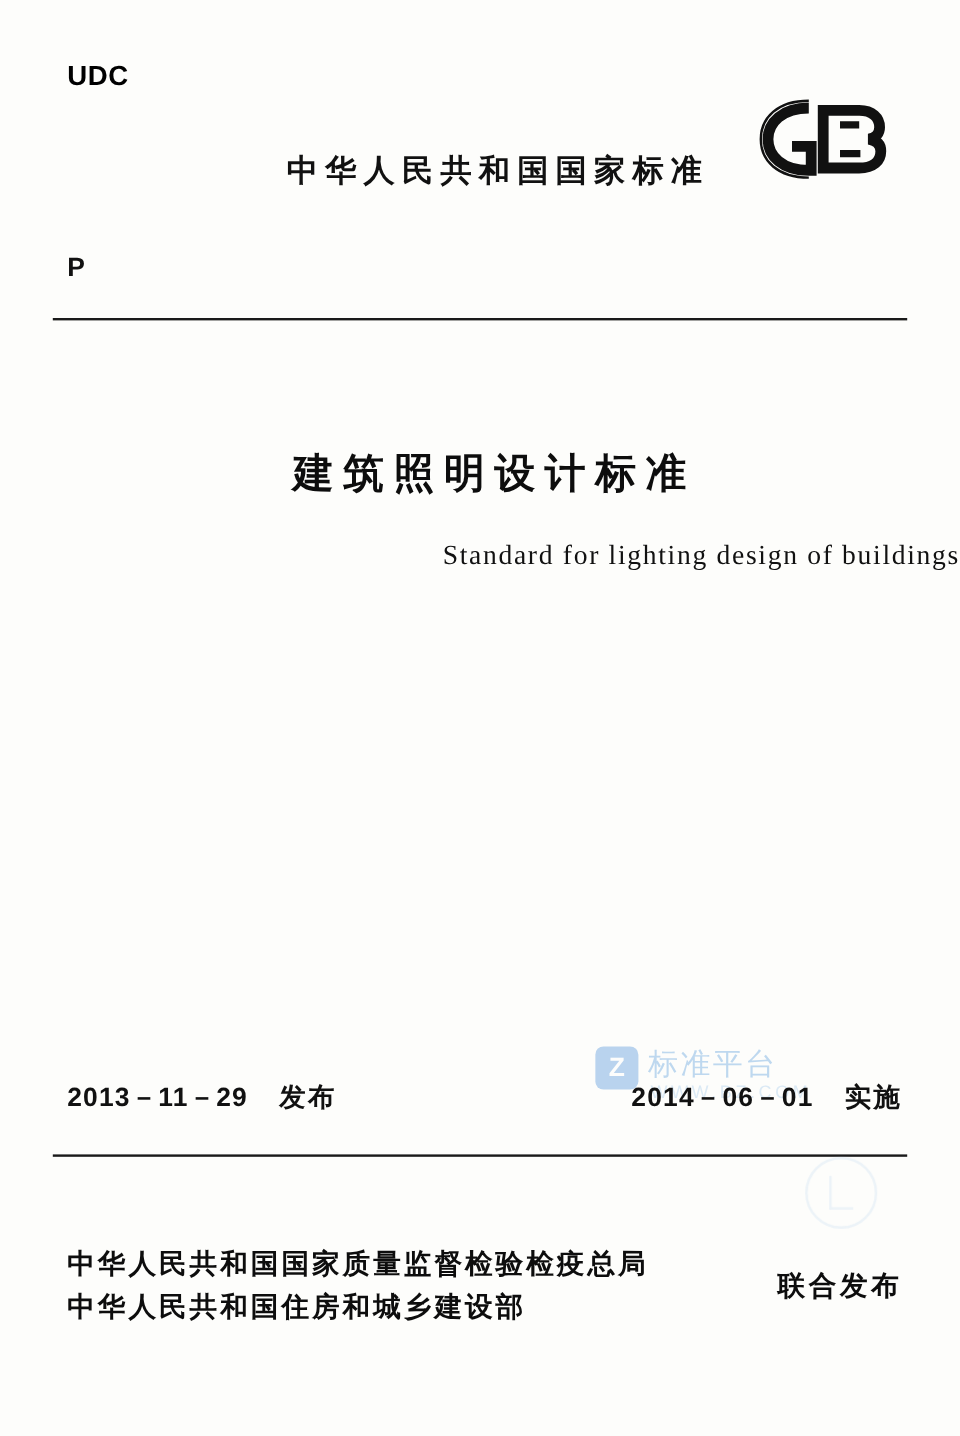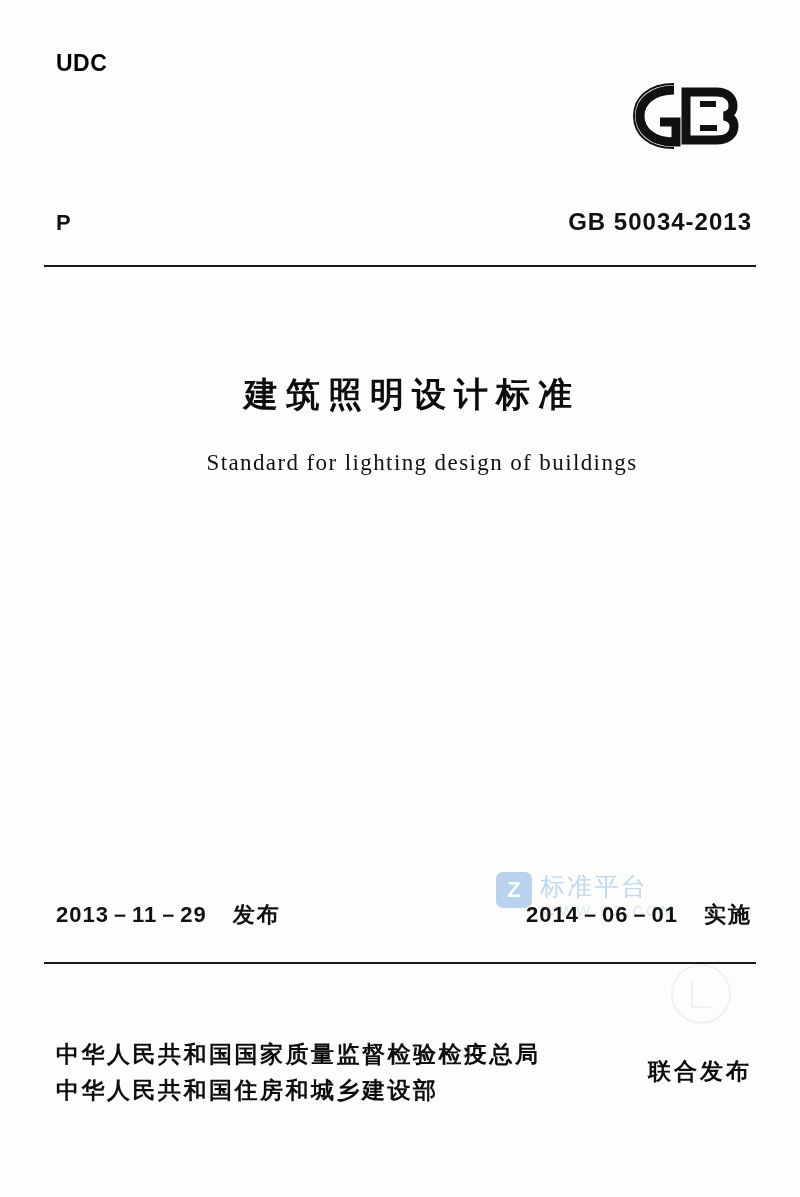--- a/index.html
+++ b/index.html
@@ -89,21 +89,21 @@
     font-size: 34px;
     letter-spacing: 8px;
     padding-left: 24px;
     color: #0d0d0d;
   }
   .doc-subtitle {
     position: absolute;
     left: 0;
     right: 0;
     top: 450px;
-    text-align: center;
+    text-align: right;
     font-family: "Liberation Serif", serif;
     font-size: 23px;
     letter-spacing: 1.4px;
     color: #111;
     margin-left: 44px;
   }
 
   
   .watermark {
     position: absolute;
@@ -235,37 +235,37 @@
     color: #0d0d0d;
   }
 </style>
 </head>
 <body>
 
 <div class="page">
 
   <div class="udc">UDC</div>
 
+  <div class="national-title">中华人民共和国国家标准</div>
 
   <div class="gb-logo">
     <svg viewBox="0 0 128 72" width="128" height="72" aria-hidden="true">
       <g fill="none" stroke="#111" stroke-width="3">
         <path d="M50 10 C28 10 16 22 16 36 C16 50 28 62 50 62 L52 62 L52 42 L36 42" stroke-width="9" stroke-linejoin="miter"></path>
         <path d="M62 12 L62 60 L92 60 C104 60 110 54 110 46 C110 40 106 37 100 36
                  C106 35 109 31 109 26 C109 18 103 12 92 12 Z" stroke-width="9" stroke-linejoin="miter"></path>
         <path d="M76 24 L92 24 M76 48 L93 48" stroke-width="6"></path>
       </g>
       <g fill="none" stroke="#111" stroke-width="2">
         <path d="M50 4 C24 4 10 18 10 36 C10 54 24 68 50 68"></path>
       </g>
     </svg>
   </div>
 
   <div class="cat-letter">P</div>
-  <div class="std-number">GB 50034-2013</div>
 
   <div class="rule-top"></div>
 
   <div class="doc-title">建筑照明设计标准</div>
   <div class="doc-subtitle">Standard for lighting design of buildings</div>
 
   <div class="watermark">
     <div class="wm-badge">Z</div>
     <div class="wm-text">标准平台</div>
     <div class="wm-url">WWW.BZ.COM</div>

